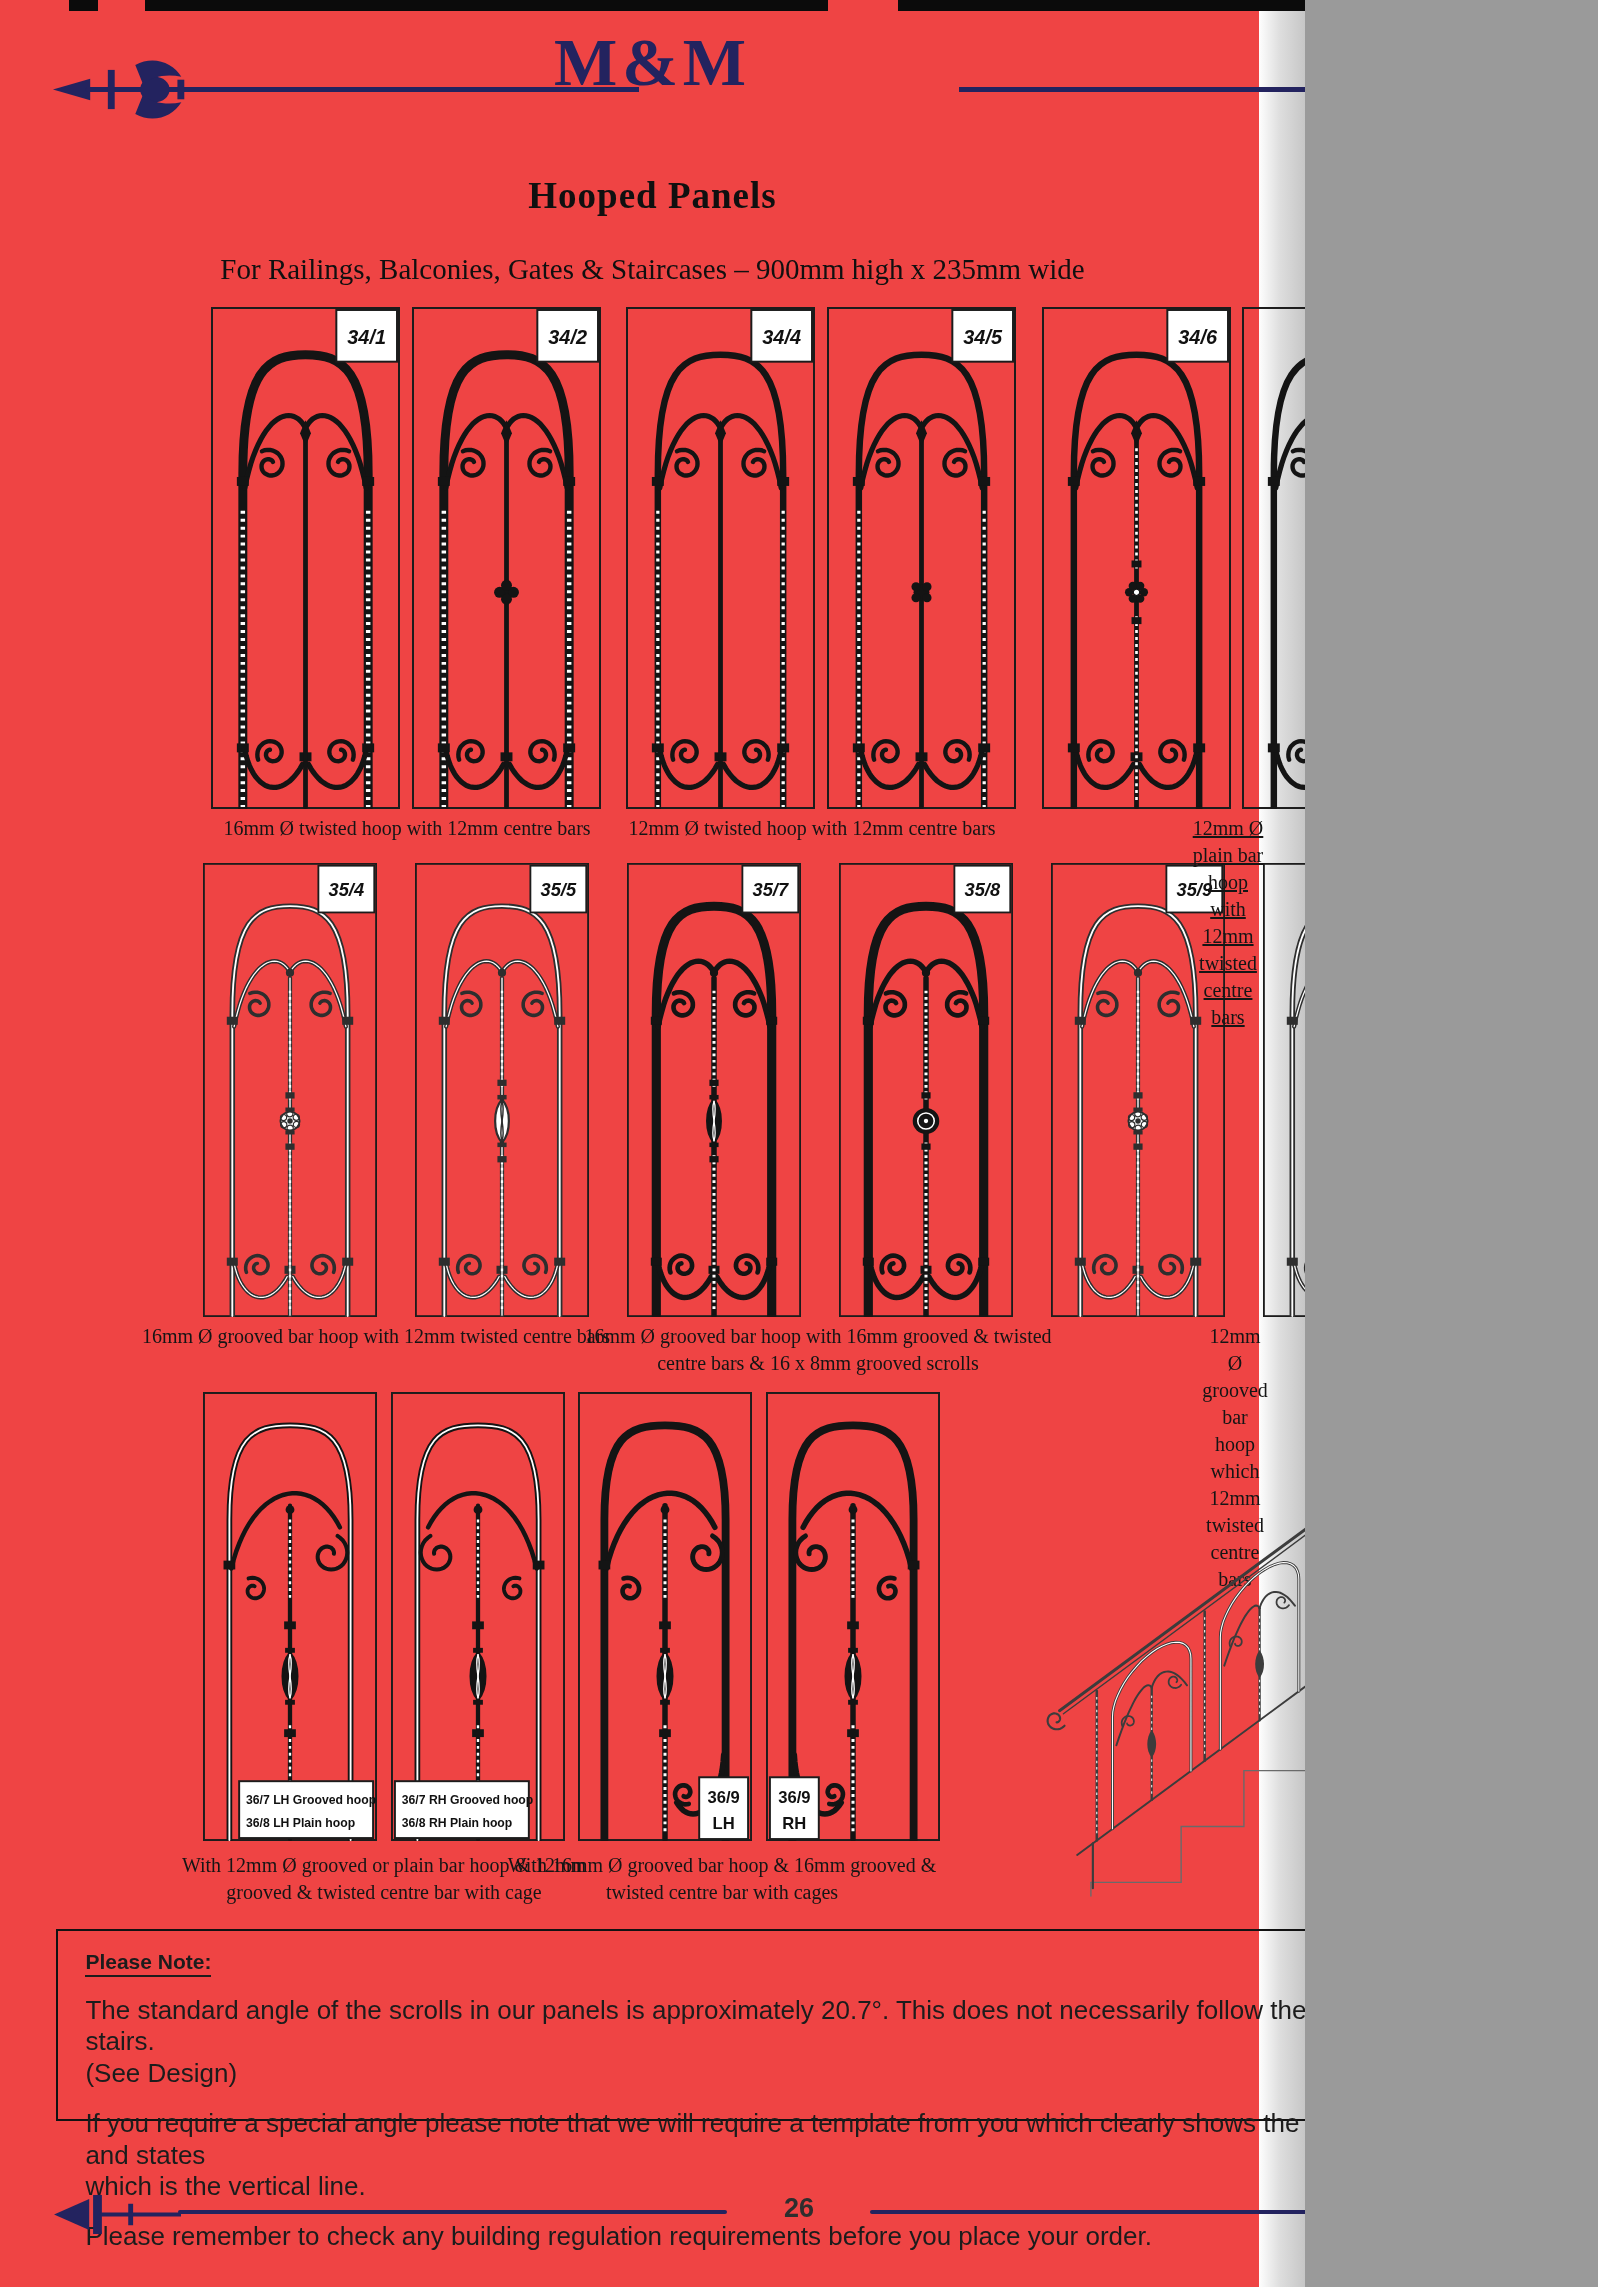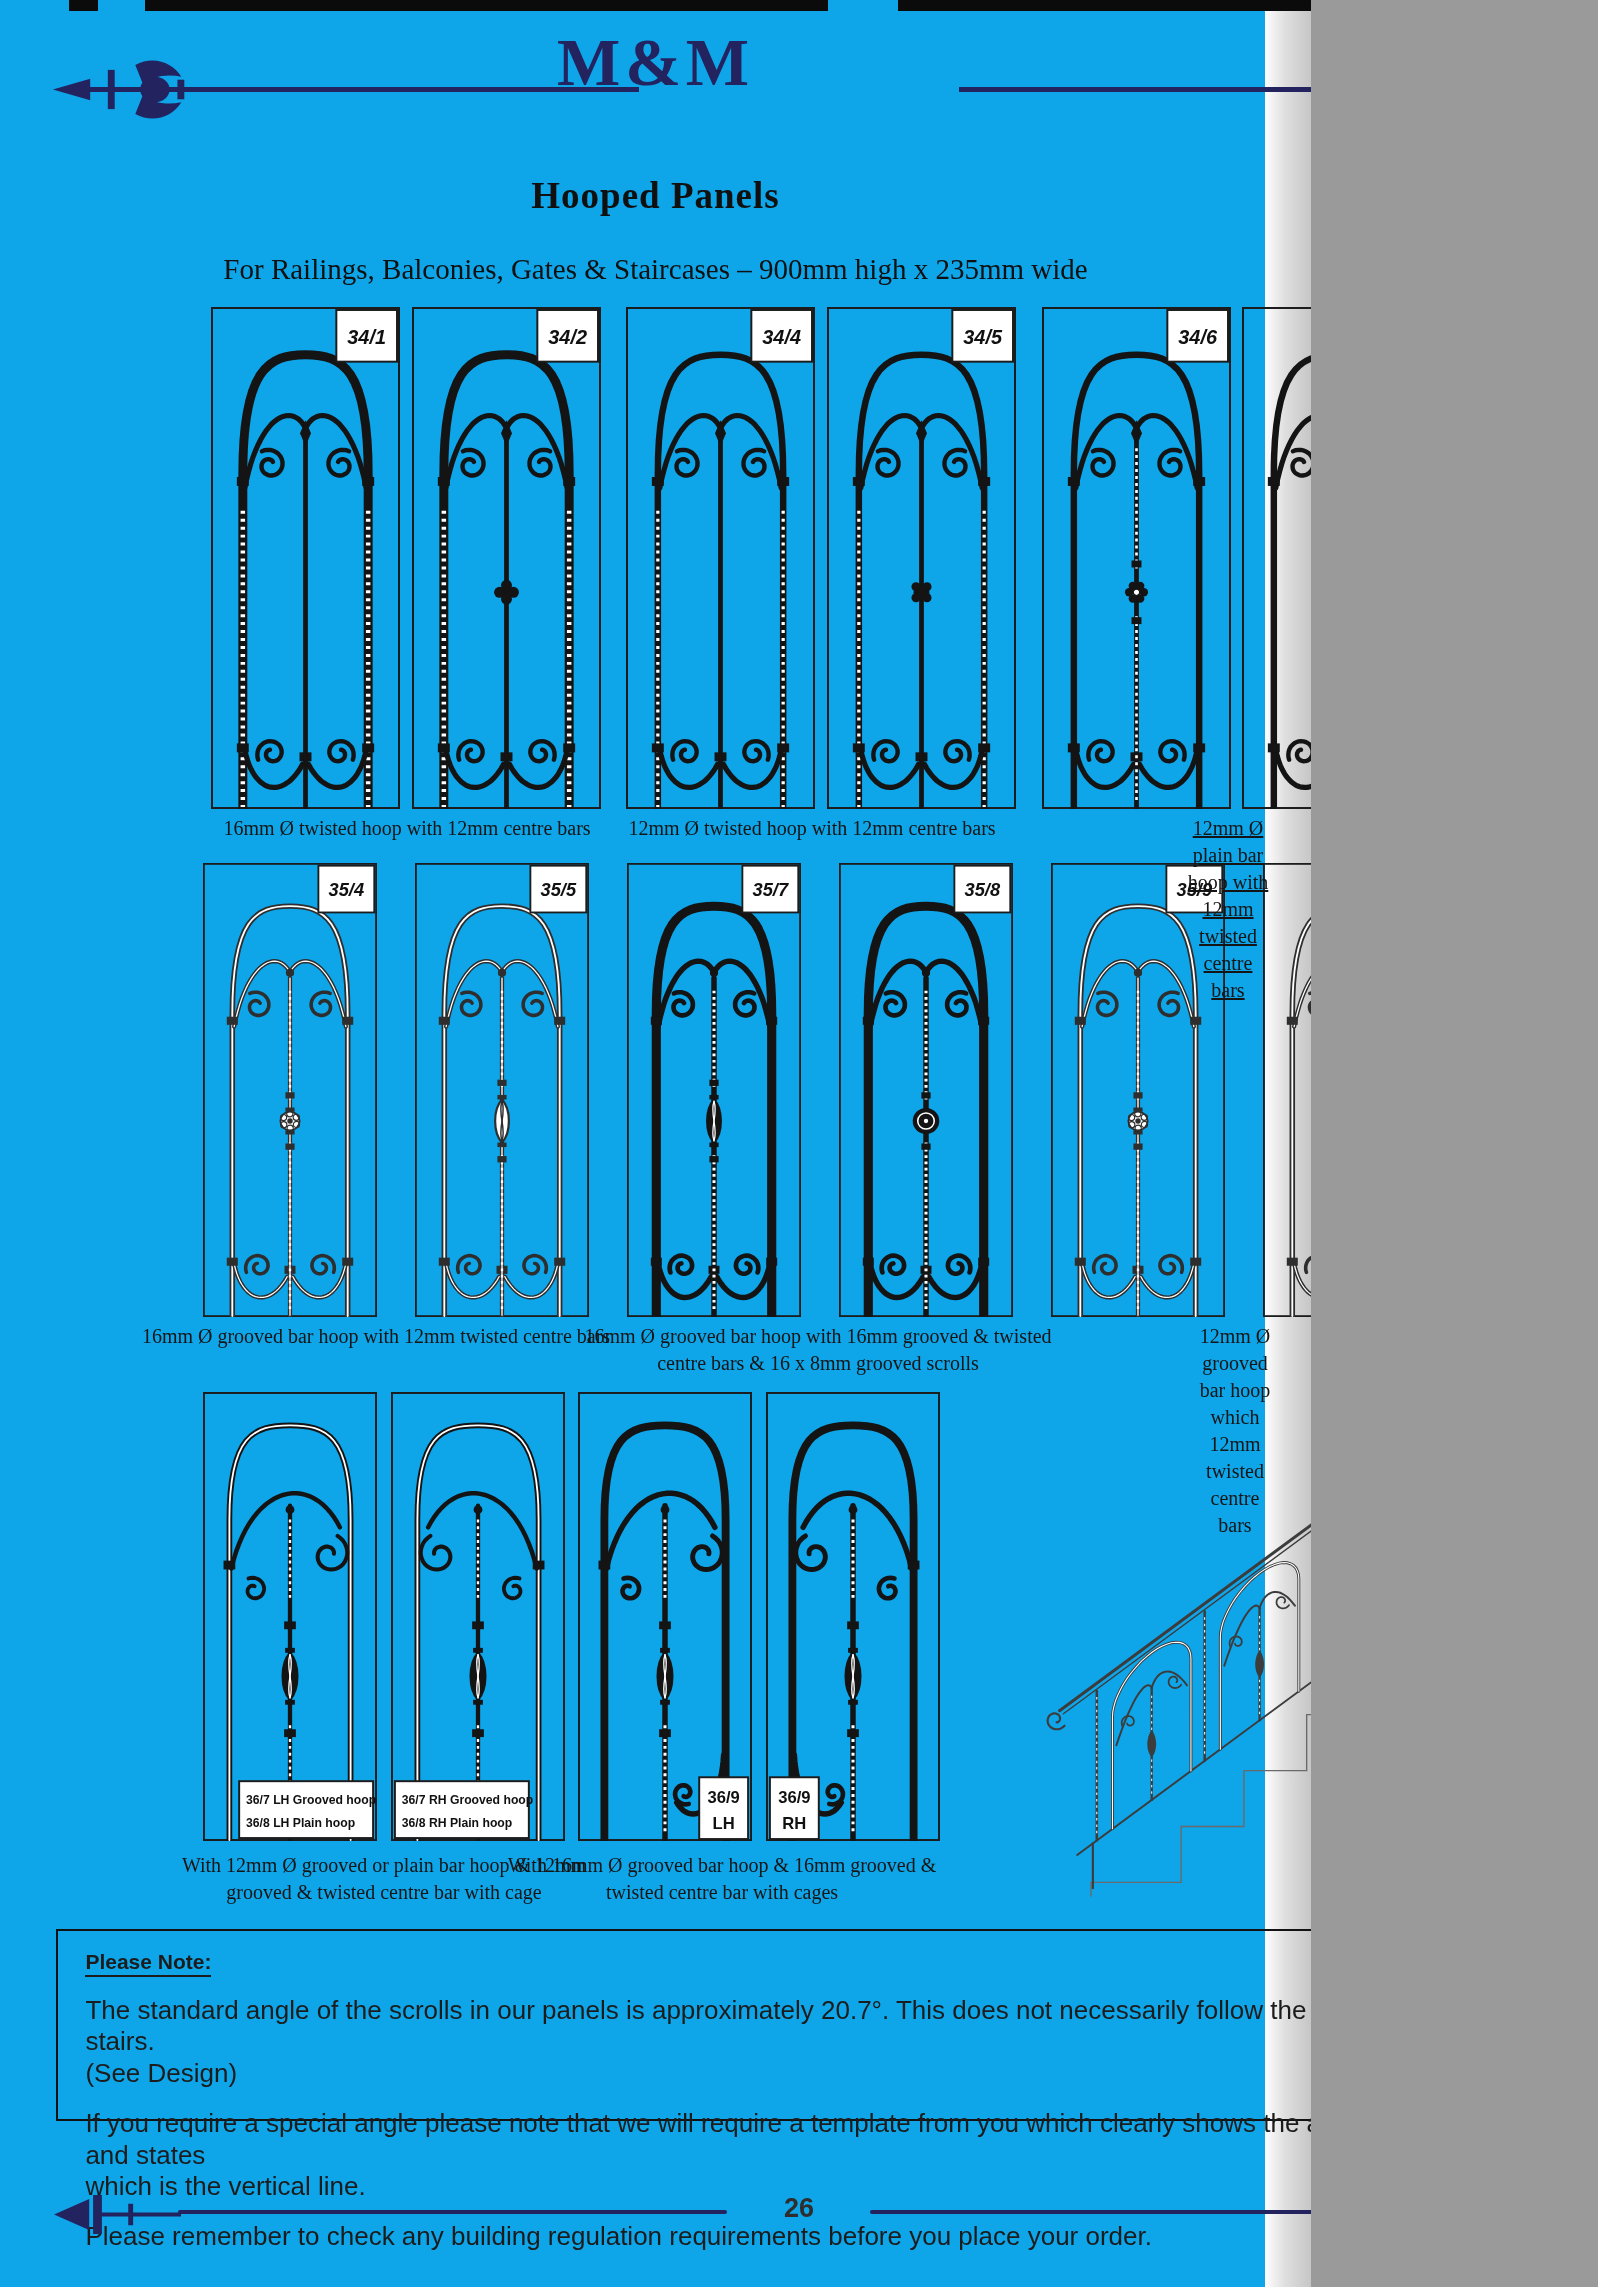--- a/index.html
+++ b/index.html
@@ -1,17 +1,17 @@
 <!DOCTYPE html>
 <html><head>
 <meta charset="utf-8">
 <style>
   html,body{margin:0;padding:0;background:#9a9a9a;}
-  #page{position:relative;width:1305px;height:2288px;background:#0ea5e9;overflow:hidden;
-        font-family:"Liberation Serif", serif;color:#141414;padding-left:6px;}
+  #page{position:relative;width:1305px;height:2288px;background:#ef4444;overflow:hidden;
+        font-family:"Liberation Serif", serif;color:#141414;}
   .abs{position:absolute;}
   .scanbar{position:absolute;top:0;height:10.8px;background:#0b0b0b;}
   #scan-right{position:absolute;top:0;right:0;width:46px;height:100%;
       background:linear-gradient(to right,#fefefe 0%,#dedede 45%,#c6c6c6 100%);}
   #logo{position:absolute;top:23.5px;left:0;width:100%;text-align:center;
         font-weight:bold;font-size:67px;letter-spacing:4.9px;color:#23235f;}
   #page-title{position:absolute;top:174px;left:0;width:100%;text-align:center;
         font-weight:bold;font-size:37px;color:#101010;letter-spacing:1px;}
   #subtitle{position:absolute;top:253px;left:0;width:100%;text-align:center;
         font-size:29px;color:#101010;}

